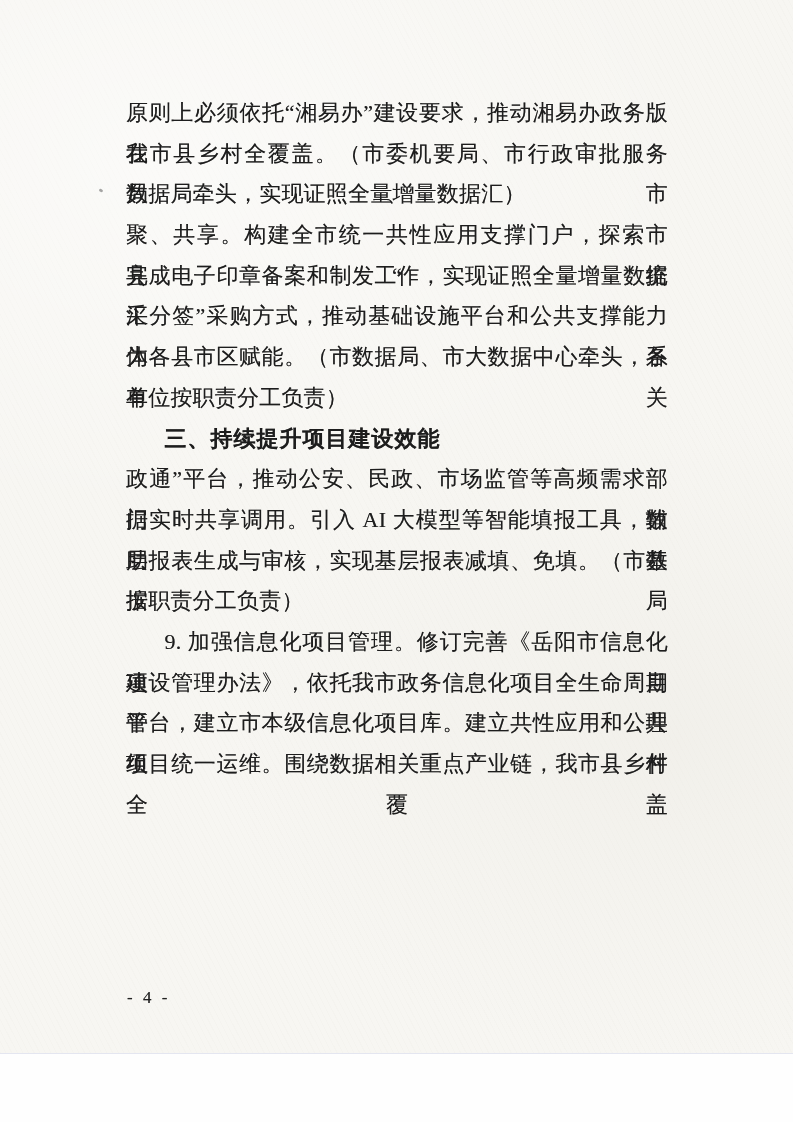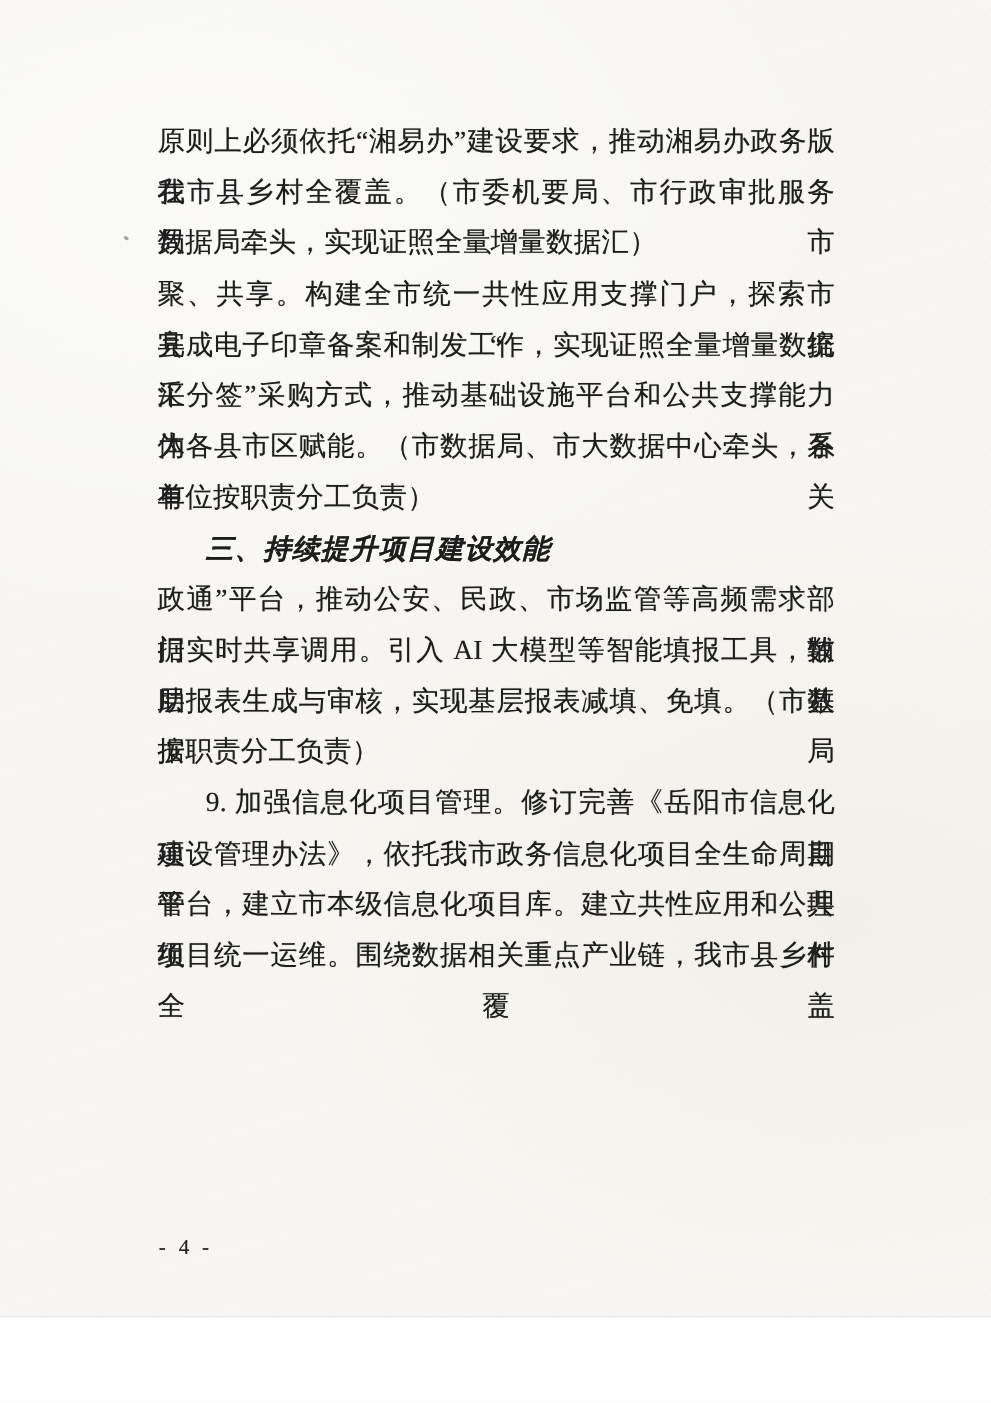--- a/index.html
+++ b/index.html
@@ -58,21 +58,20 @@
     text-align-last: justify;
   }
   .line.ind {
     text-indent: 1.75em;
   }
   .line.head {
     font-family: "Liberation Sans", "DejaVu Sans", sans-serif;
     font-weight: 700;
     letter-spacing: 1px;
     text-shadow: 0 0 0.4px rgba(25,25,25,0.7);
-    font-style: italic;
   }
   .page-num {
     position: absolute;
     left: 127px;
     top: 988px;
     font-family: "Liberation Serif", "DejaVu Serif", serif;
     font-size: 17px;
     color: #222222;
     letter-spacing: 3px;
     text-shadow: 0 0 0.5px rgba(35,35,35,0.5);

